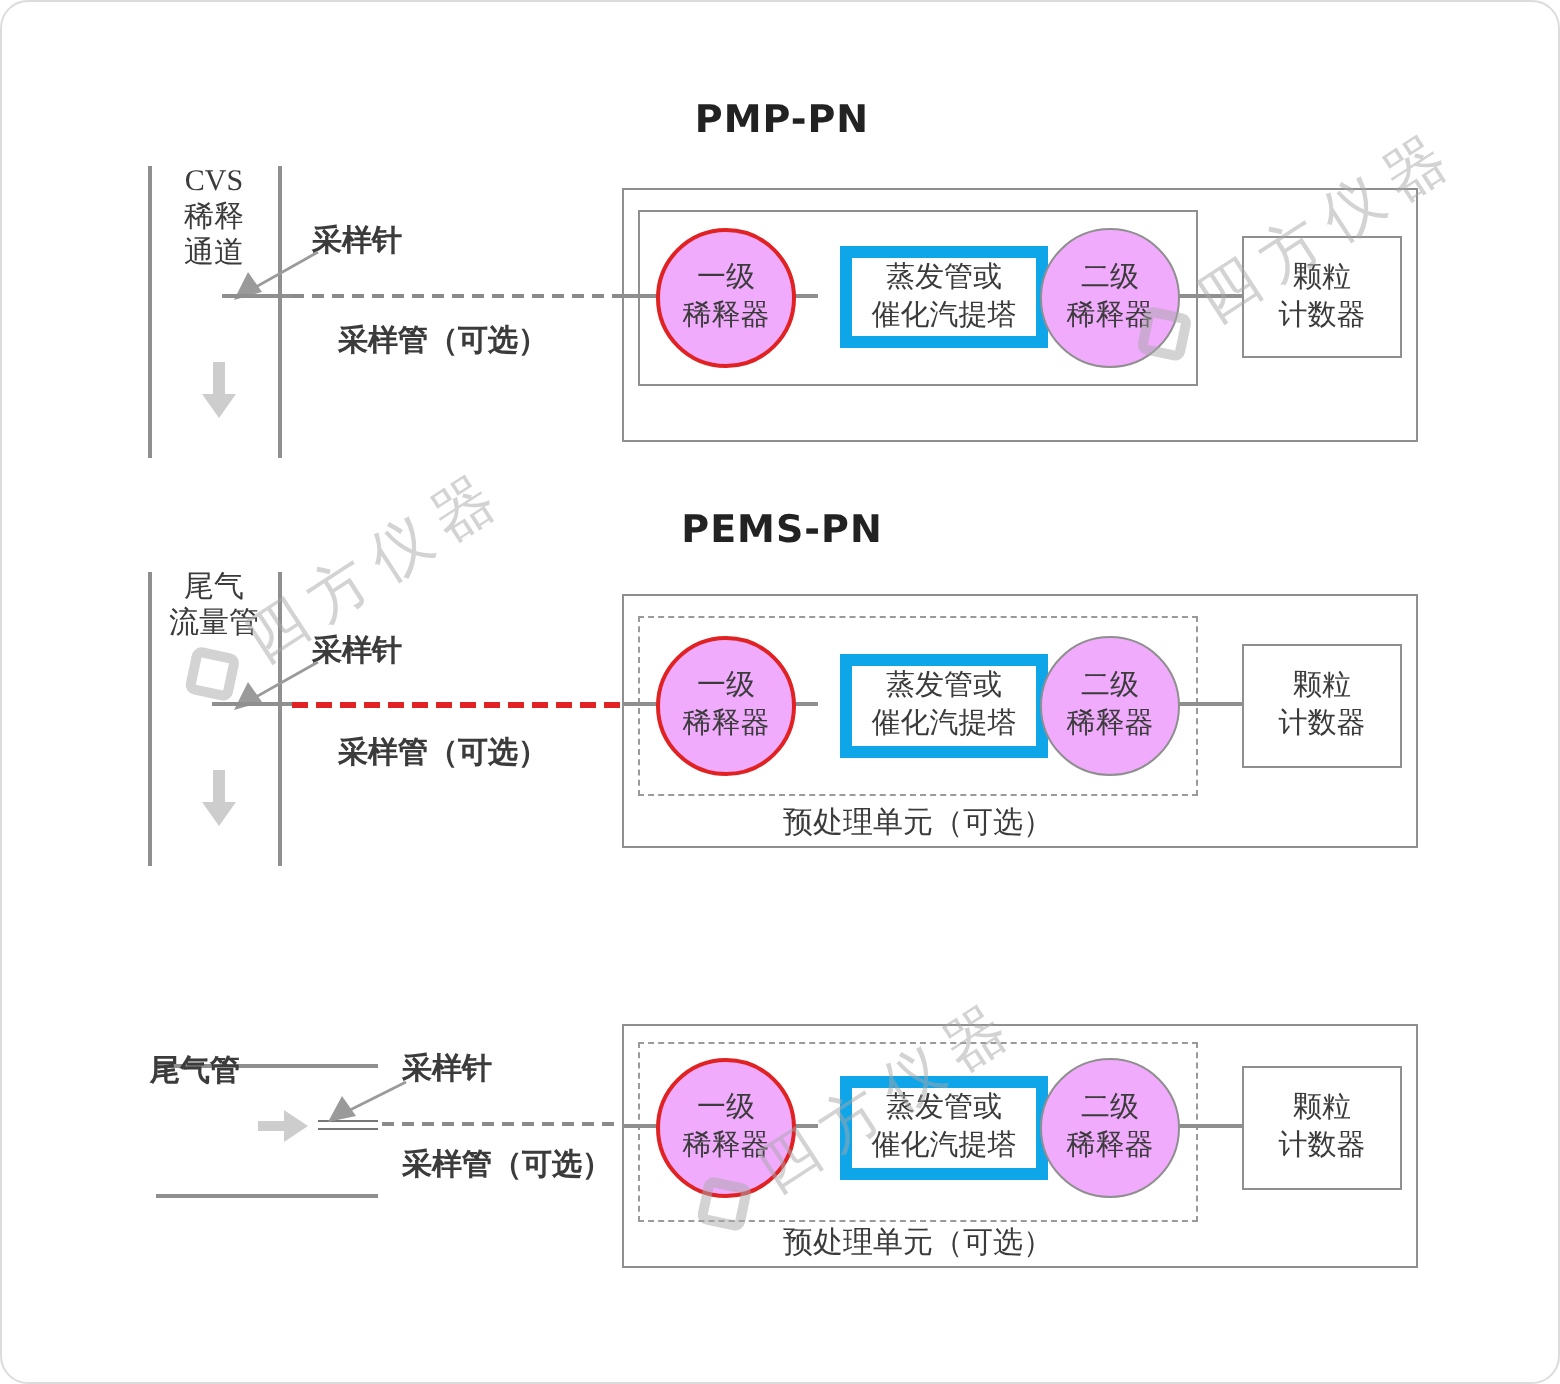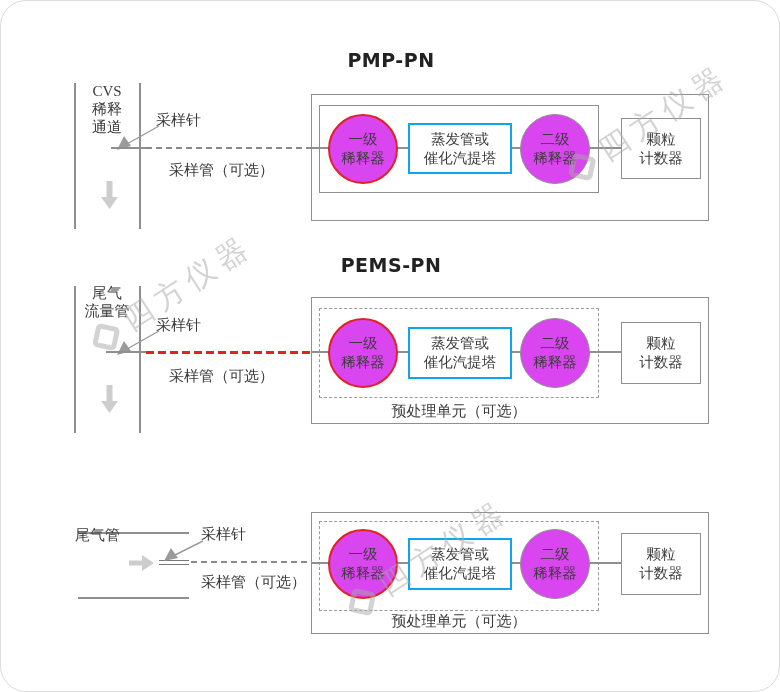--- a/index.html
+++ b/index.html
@@ -1,47 +1,47 @@
 <!DOCTYPE html>
 <html><head>
 <meta charset="utf-8">
 <style>
   html,body{margin:0;padding:0;background:#fff;}
   *{box-sizing:border-box;}
   #canvas{
     position:relative;width:780px;height:692px;background:#ffffff;
-    border:1px solid #dcdcdc;border-radius:26px;overflow:hidden;
+    border:1px solid #dcdcdc;border-radius:14px;overflow:hidden;
     font-family:"DejaVu Sans","Liberation Sans",sans-serif;color:#3b3b3b;
   }
   .abs{position:absolute;}
   .title{
     left:0;top:0;width:780px;text-align:center;
     font-size:19px;font-weight:bold;color:#222;letter-spacing:.5px;
   }
   .vline{width:2px;background:#8f8f8f;}
   .hline{height:2px;background:#8f8f8f;}
-  .label{font-size:15px;line-height:19px;color:#3b3b3b;}
+  .label{font-size:15px;line-height:19px;color:#3b3b3b;font-weight:bold;}
   .src-label{text-align:center;font-size:15px;line-height:18px;color:#3b3b3b;}
   .dash-gray{height:2px;background:repeating-linear-gradient(90deg,#8a8a8a 0 6px,transparent 6px 10px);}
   .dash-red{height:3px;background:repeating-linear-gradient(90deg,#e02222 0 8px,transparent 8px 12px);}
   .outer-box{border:1.5px solid #8f8f8f;background:transparent;}
   .inner-box{border:1.5px solid #8f8f8f;background:transparent;}
   .inner-box.dashed{border:1.5px dashed #9a9a9a;}
   .circle{
-    width:70px;height:70px;border-radius:50%;background:#d946ef;
+    width:70px;height:70px;border-radius:50%;background:#f0abfc;
     display:flex;flex-direction:column;align-items:center;justify-content:center;
     font-size:14.5px;line-height:19px;text-align:center;
   }
   .circle.red{border:2px solid #e02222;}
   .circle.gray{border:1.5px solid #8f8f8f;}
   .rect-comp{
     background:#fff;display:flex;flex-direction:column;align-items:center;justify-content:center;
     font-size:14.5px;line-height:19px;text-align:center;
   }
-  .rect-comp.red{border:2px solid #0ea5e9;}
+  .rect-comp.red{border:6px solid #0ea5e9;margin-left:12px;}
   .rect-comp.gray{border:1.5px solid #8f8f8f;}
   .unit-label{width:280px;text-align:center;font-size:15px;color:#3b3b3b;}
   .needle{width:30px;height:5px;border-top:1.5px solid #777;border-bottom:1.5px solid #777;}
   .watermark{
     display:flex;align-items:center;white-space:nowrap;pointer-events:none;
     transform:translate(-50%,-50%) rotate(-33deg);
     font-size:30px;letter-spacing:7px;color:rgba(168,168,168,0.5);z-index:50;
   }
   .wm-logo{
     width:24px;height:24px;border:5px solid rgba(168,168,168,0.5);

